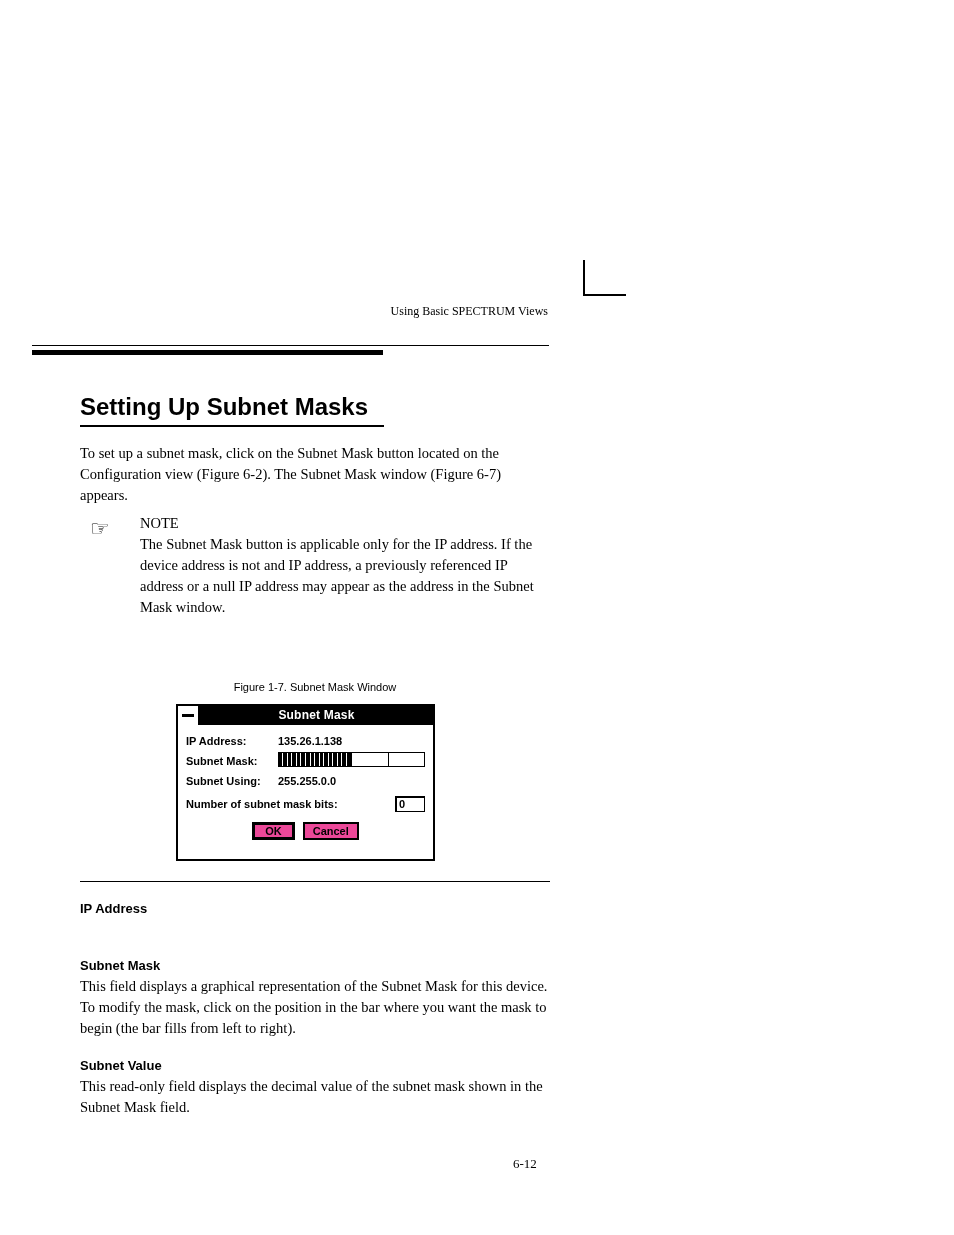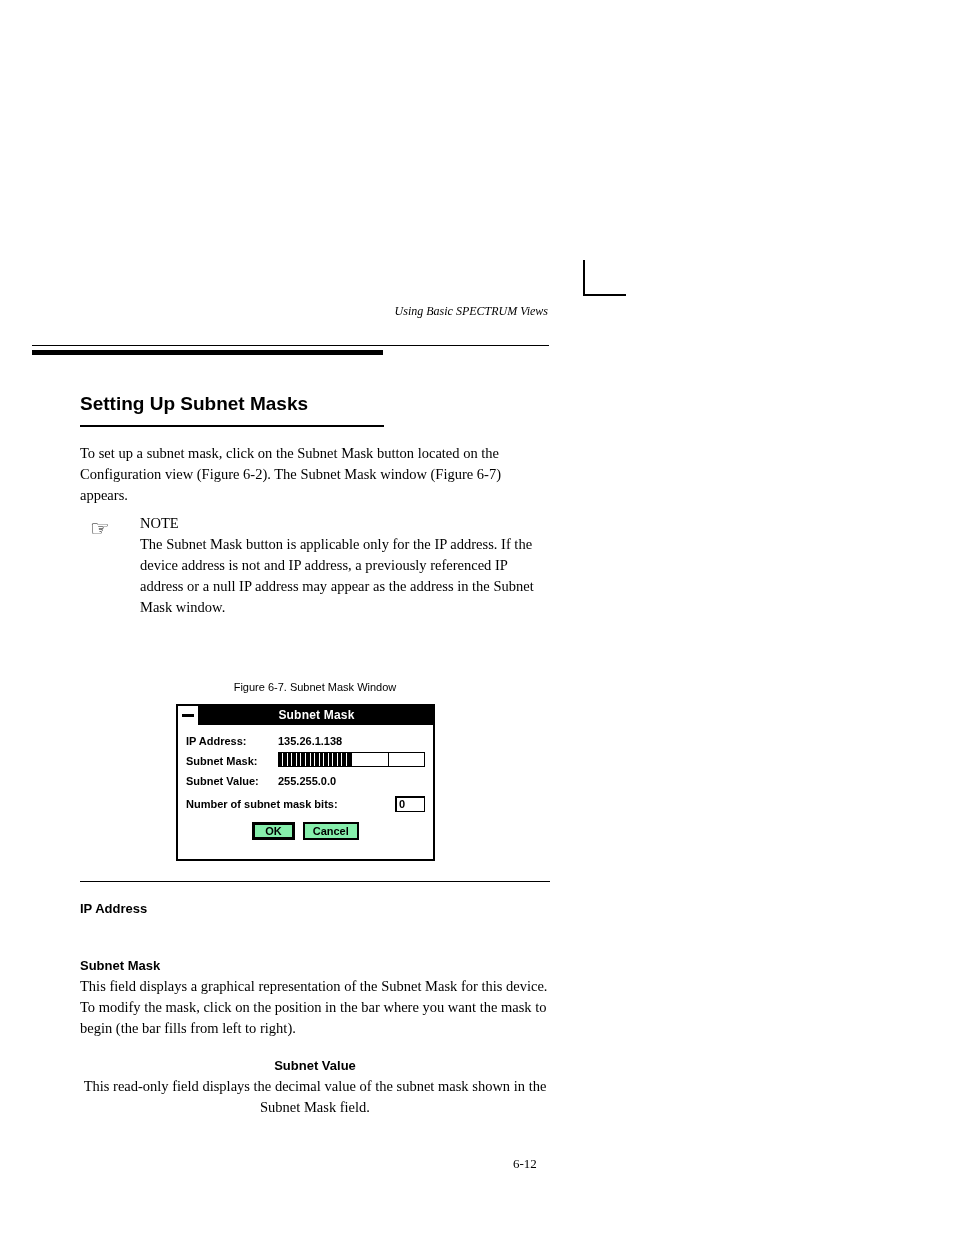--- a/index.html
+++ b/index.html
@@ -39,21 +39,20 @@
     left: 0;
     top: 0;
     height: 36px;
     border-left: 2px solid #000;
   }
   .header-right {
     position: absolute;
     top: 304px;
     right: 406px;
     font-size: 12px;
-    font-style: italic;
   }
   .hr-top {
     position: absolute;
     top: 345px;
     left: 32px;
     width: 517px;
     border-top: 1px solid #000;
   }
   .hr-top-thick {
     position: absolute;
@@ -61,21 +60,21 @@
     left: 32px;
     width: 351px;
     border-top: 5px solid #000;
   }
   .section-title {
     position: absolute;
     top: 393px;
     left: 80px;
     font-family: Arial, Helvetica, sans-serif;
     font-weight: bold;
-    font-size: 19px;
+    font-size: 24px;
   }
   .hr-section {
     position: absolute;
     top: 425px;
     left: 80px;
     width: 304px;
     border-top: 2px solid #000;
   }
   .para1 {
     position: absolute;
@@ -214,21 +213,21 @@
     box-shadow: inset 1px 1px 0 #000;
   }
   .btn-row {
     display: flex;
     justify-content: center;
     gap: 8px;
     margin-top: 10px;
   }
   .dlg-btn {
     border: 2px solid #000;
-    background: #86efac;
+    background: #ec4899;
     font-family: Arial, Helvetica, sans-serif;
     font-weight: bold;
     font-size: 11px;
     padding: 1px 8px;
     cursor: pointer;
   }
   .dlg-btn.ok {
     border-width: 3px;
     padding: 0 10px;
   }
@@ -260,21 +259,20 @@
     font-size: 14.5px;
     line-height: 1.45;
   }
   .field-block3 {
     position: absolute;
     top: 1055px;
     left: 80px;
     width: 470px;
     font-size: 14.5px;
     line-height: 1.45;
-    text-align: center;
   }
   .page-num {
     position: absolute;
     top: 1156px;
     left: 513px;
     font-size: 13px;
   }
 </style>
 </head>
 <body>
@@ -291,21 +289,21 @@
   <div class="hr-section"></div>
 
   <div class="para1">To set up a subnet mask, click on the Subnet Mask button located on the Configuration view (Figure 6-2). The Subnet Mask window (Figure 6-7) appears.</div>
 
   <div class="hand-icon">☞</div>
   <div class="note-body">
     <span class="bold">NOTE</span><br>
     <span>The Subnet Mask button is applicable only for the IP address. If the device address is not and IP address, a previously referenced IP address or a null IP address may appear as the address in the Subnet Mask window.</span>
   </div>
 
-  <div class="fig-caption">Figure 6-7. Subnet Mask Window</div>
+  <div class="fig-caption">Figure 1-7. Subnet Mask Window</div>
 
   <div class="dialog">
     <div class="titlebar">
       <div class="sysmenu">
           <div class="dash"></div>
         </div>
       <div class="titlebar-text">Subnet Mask</div>
     </div>
     <div class="dlg-body">
       <div class="row">
@@ -330,21 +328,21 @@
               <span class="mask-seg" style="width: 4.5625px;"></span>
               <span class="mask-seg" style="width: 4.5625px;"></span>
               <span class="mask-seg" style="width: 4.5625px;"></span>
               <span class="mask-seg" style="width: 4.5625px;"></span>
               <span class="mask-seg" style="width: 4.5625px;"></span>
             </span>
           <span class="mask-empty"></span>
         </span>
       </div>
       <div class="row">
-        <span class="lab">Subnet Value:</span>
+        <span class="lab">Subnet Using:</span>
         <span class="val">255.255.0.0</span>
       </div>
       <div class="bits-row">
         <span class="lab2">Number of subnet mask bits:</span>
         <input class="num-field" value="0" style="">
       </div>
       <div class="btn-row">
         <button class="dlg-btn ok">OK</button>
         <button class="dlg-btn">Cancel</button>
       </div>

